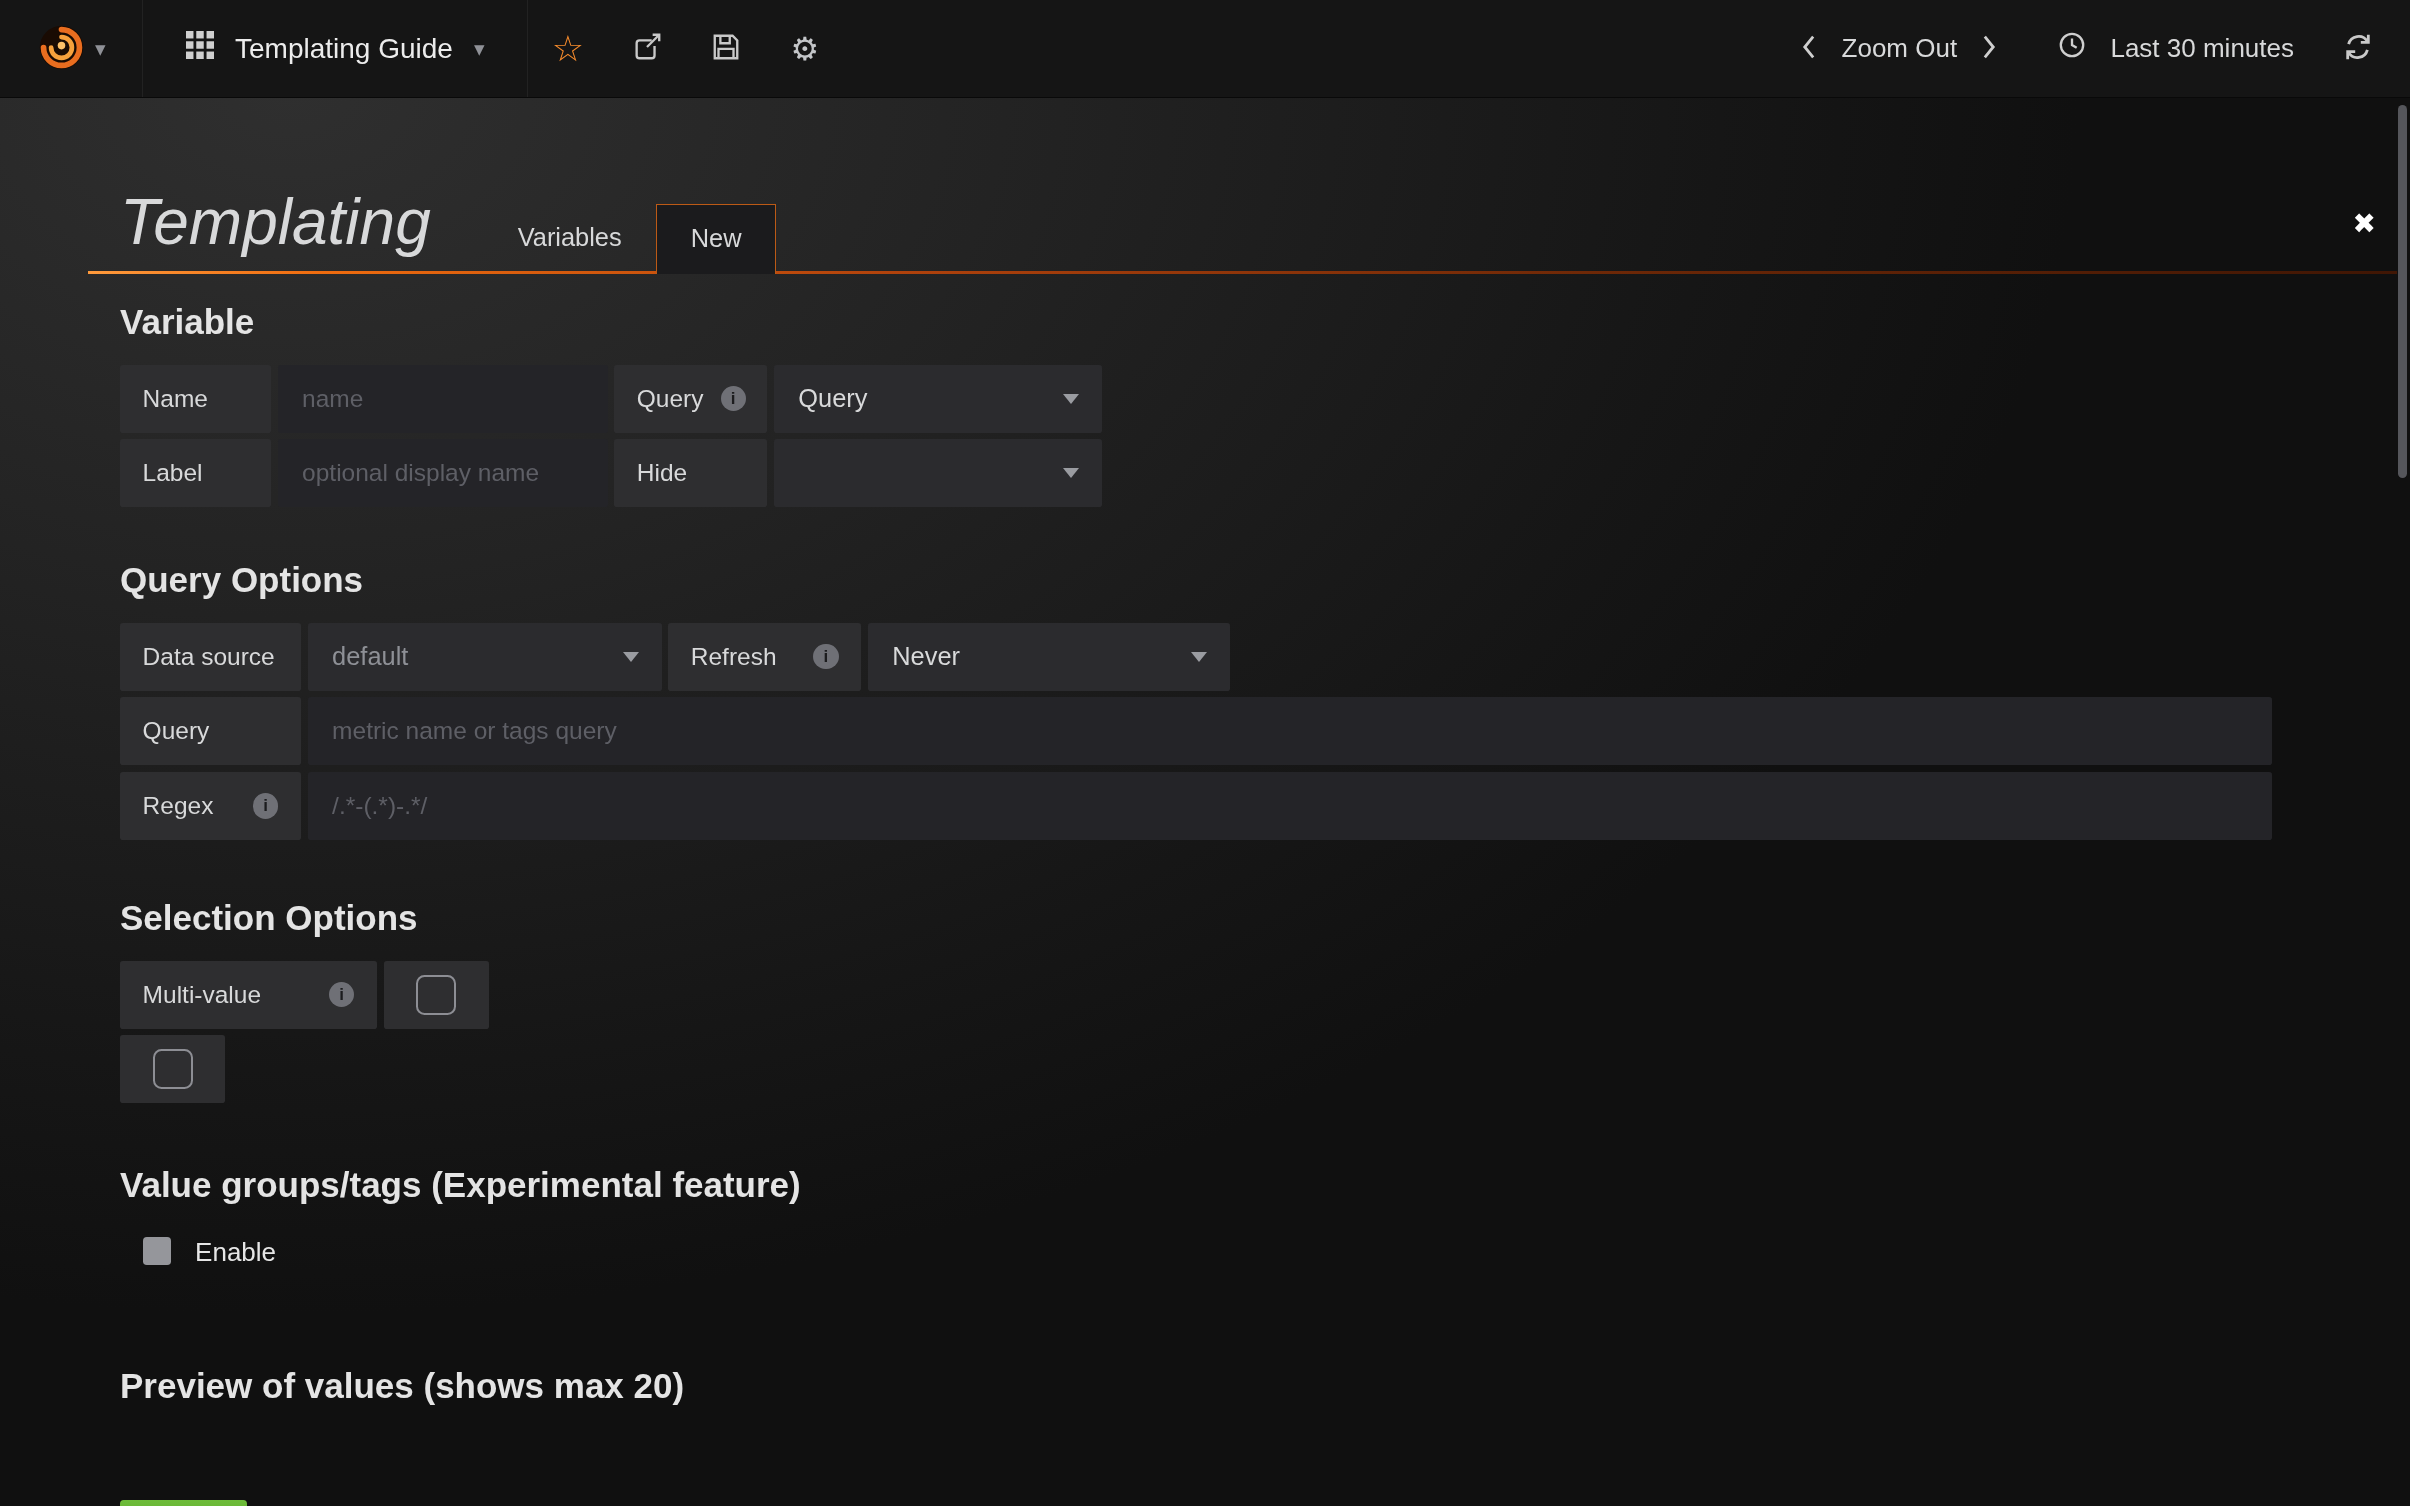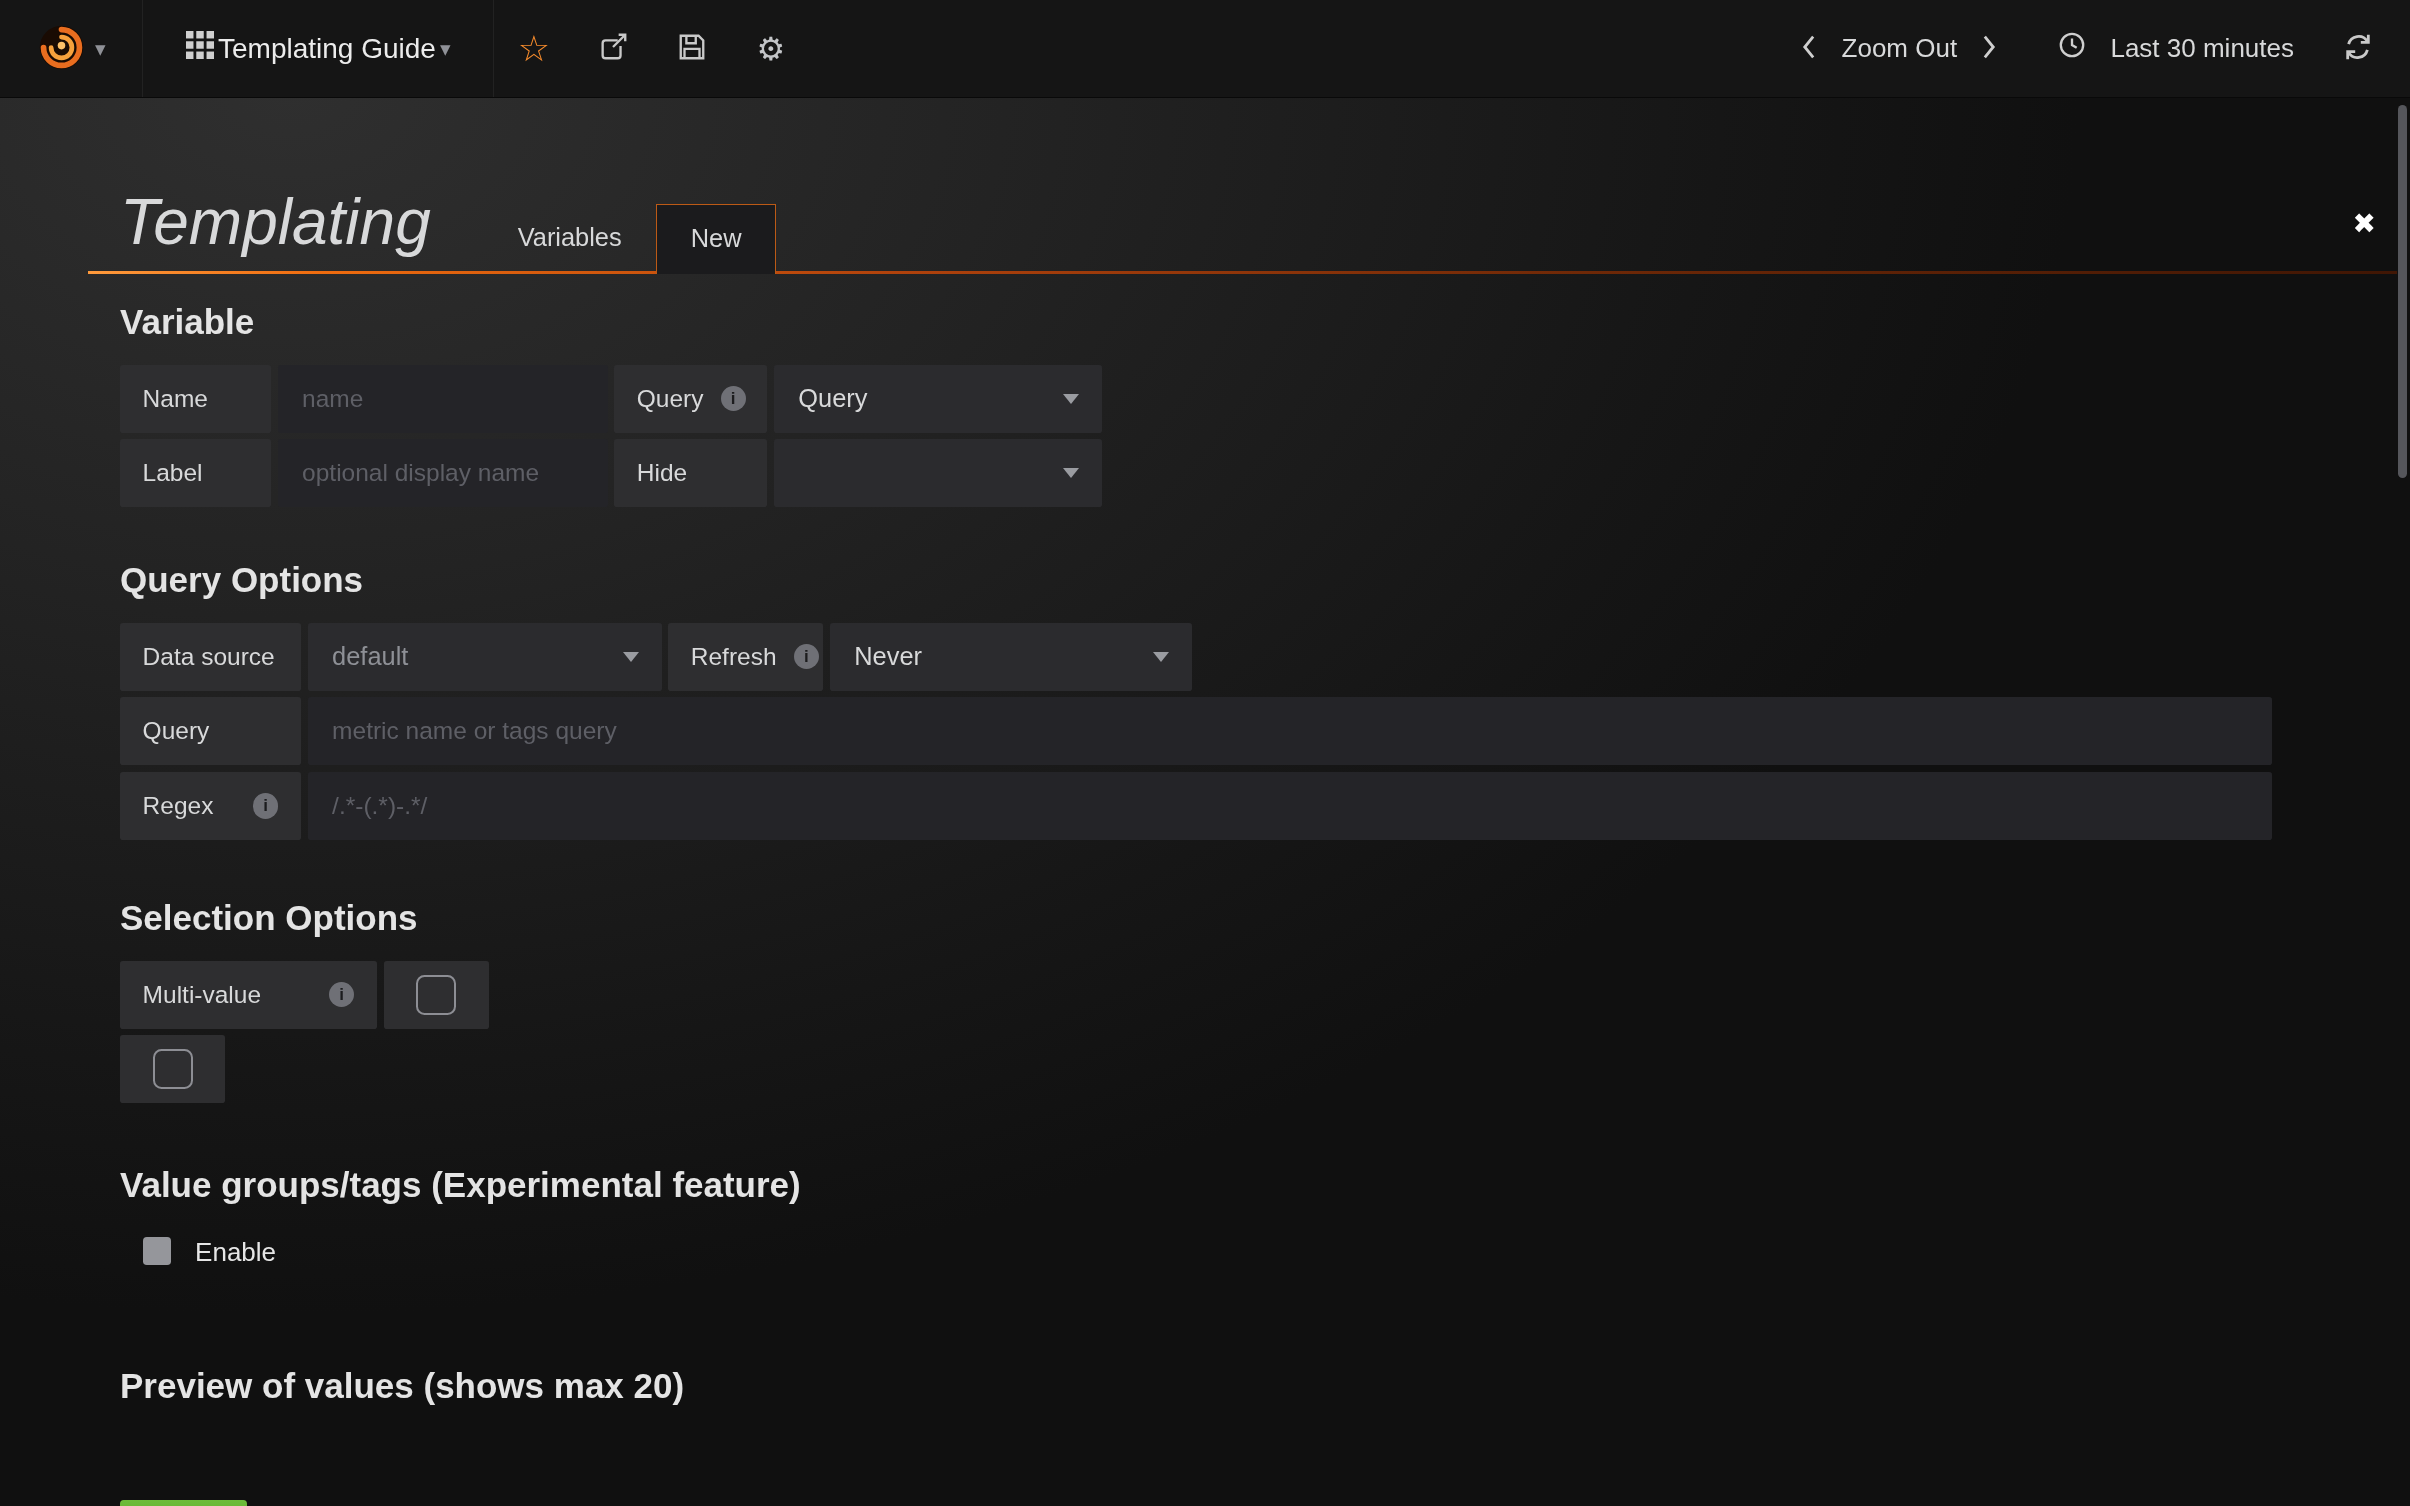--- a/index.html
+++ b/index.html
@@ -6,21 +6,21 @@
   html,body{width:2411px;height:1507px;overflow:hidden}
   body{
     font-family:"Liberation Sans",sans-serif;color:#d8d9da;
     background:radial-gradient(ellipse 1789px 1224px at 12% 6%, #2f2f2f 0%, #232323 40%, #161616 80%, #101010 100%);
   }
   button{background:none;border:none;font-family:inherit;color:inherit;cursor:pointer}
 
   
   .navbar{height:98px;display:flex;align-items:stretch;background:#151515;border-bottom:0.9px solid #090909;position:relative;z-index:5}
   .nav-logo{width:143px;display:flex;align-items:center;justify-content:center;gap:7.5px;border-right:0.9px solid #222;cursor:pointer}
-  .nav-dash{display:flex;align-items:center;gap:4px;padding:0 43px;border-right:0.9px solid #222;font-size:28px;color:#ececec;cursor:pointer}
+  .nav-dash{display:flex;align-items:center;gap:21px;padding:0 43px;border-right:0.9px solid #222;font-size:28px;color:#ececec;cursor:pointer}
   .caret-glyph{color:#8f9197;font-size:21px;line-height:1}
   .nav-iconbtn{width:79px;display:flex;align-items:center;justify-content:center;color:#c3c5c8}
   .icon-glyph{font-size:32px;line-height:1}
   .star-glyph{color:#f68b2c;font-size:36px;line-height:1}
   .nav-spacer{flex:1}
   .nav-right{display:flex;align-items:center;padding-right:38px}
   .chev-btn{display:flex;align-items:center;padding:0 13px;color:#cfcfcf}
   .txt-btn{font-size:26px;color:#d8d9da;padding:0 11.3px}
   .time-btn{display:flex;align-items:center;gap:24px;font-size:26px;color:#d8d9da;margin-left:47px}
   .refresh-btn{margin-left:49px;display:flex;align-items:center;color:#c9c9c9}
@@ -53,21 +53,21 @@
   .gf-input::placeholder{color:#5e5f66}
   .gf-select{background:#2b2b2e;height:68px;display:flex;align-items:center;padding:0 60px 0 24.5px;
     font-size:25.4px;color:#d8d9da;border-radius:2.8px;position:relative;cursor:pointer;flex-shrink:0}
   .gf-select .muted{color:#8e9096}
   .sel-caret{position:absolute;right:22.6px;top:50%;transform:translateY(-50%);width:0;height:0;
     border-left:8.5px solid transparent;border-right:8.5px solid transparent;border-top:10.4px solid #9a9ca1}
   .info-icon{width:25.4px;height:25.4px;border-radius:50%;background:#6f7076;color:#1c1c1e;font-size:17px;
     font-weight:700;display:flex;align-items:center;justify-content:center;margin-left:17px;flex-shrink:0}
 
   .w160{width:151px}.w350{width:330px}.w163{width:153px}.w348{width:328px}
-  .w192{width:181px}.w376{width:354px}.w180{width:155px}.w384{width:362px}
+  .w192{width:181px}.w376{width:354px}.w180{width:193px}.w384{width:362px}
   .w273{width:257px}
   .wide{width:1964px}
 
   .check-box-wrap{width:105px;height:68px;background:#2e2e30;border-radius:2.8px;display:flex;
     align-items:center;justify-content:center;cursor:pointer}
   .check-outline{width:40px;height:40px;border:2.8px solid #8d8e94;border-radius:8.5px}
 
   .enable-row{display:flex;gap:24.5px;margin-top:32px;padding-left:22.6px}
   .enable-check{width:28px;height:28px;background:#95969b;border-radius:3.8px;cursor:pointer}
   .enable-label{font-size:26px;color:#e6e6e6}

